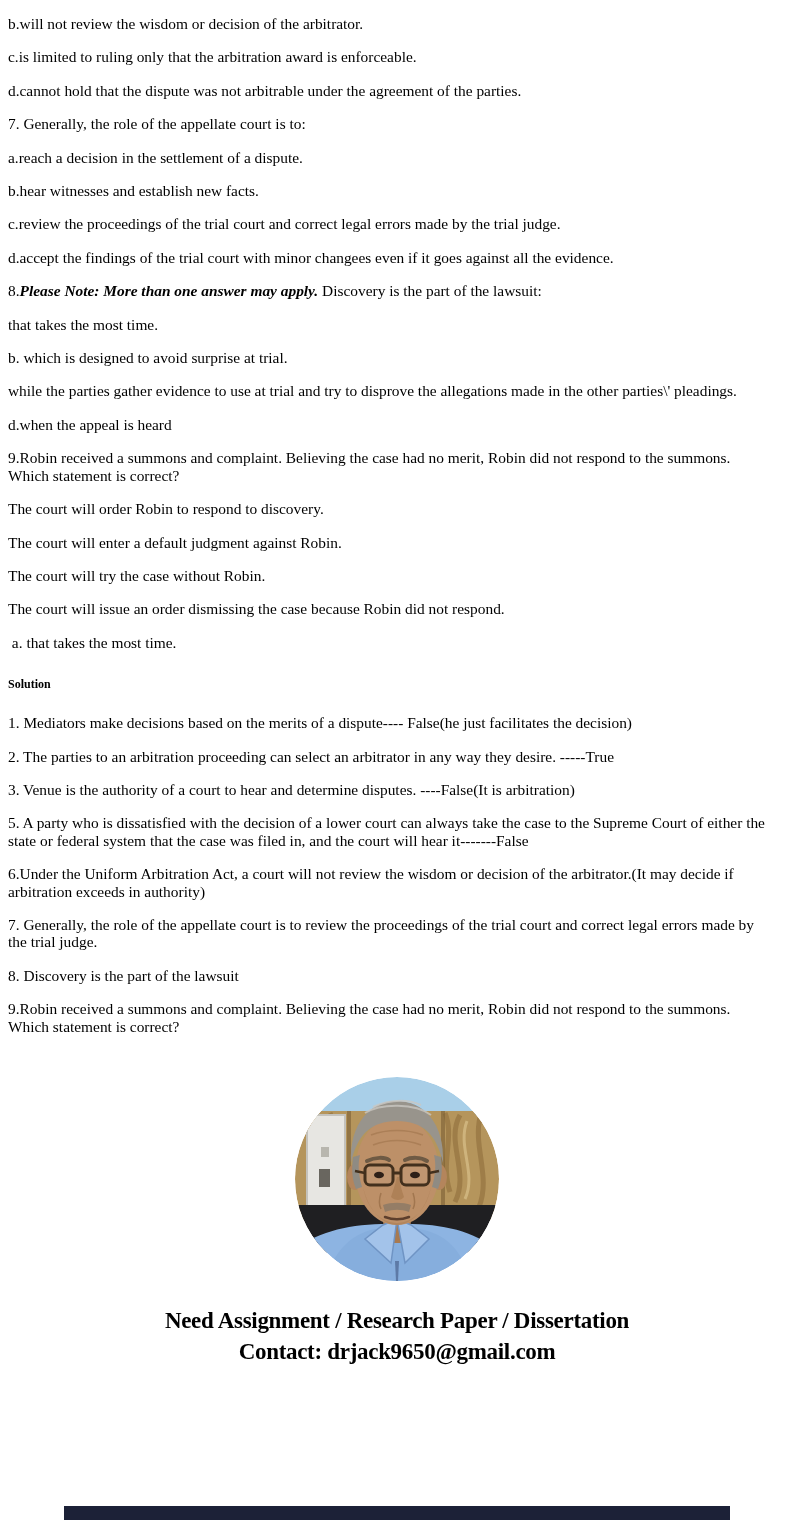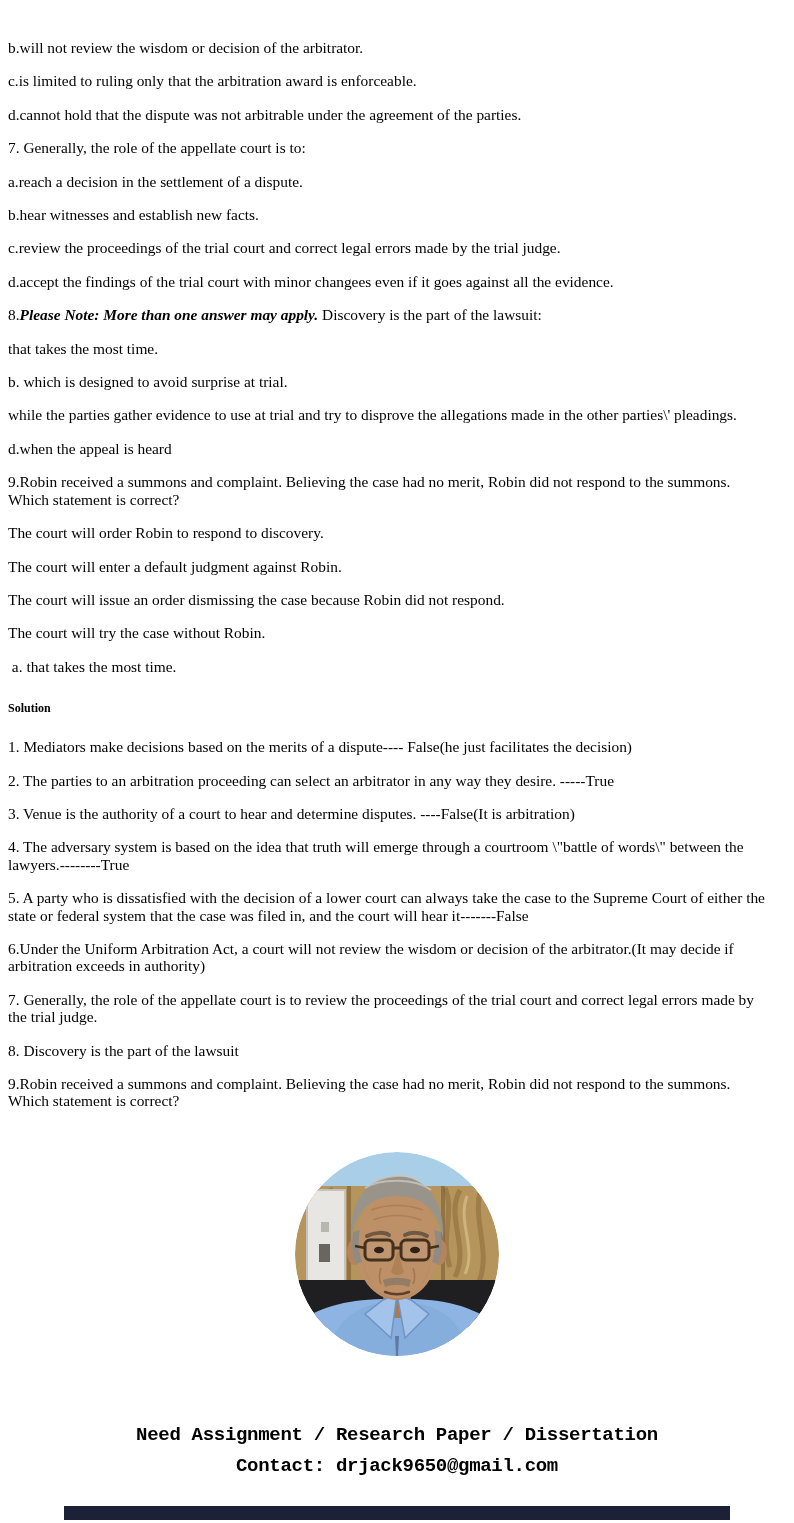--- a/index.html
+++ b/index.html
@@ -7,21 +7,20 @@
   body {
     width: 794px;
     height: 1523px;
     position: relative;
     overflow: hidden;
     font-family: "Liberation Serif", "DejaVu Serif", serif;
     color: #000000;
   }
   .doc {
     padding: 15px 24px 0 8px;
-    margin-top: 24px;
   }
   .para {
     font-size: 15.4px;
     line-height: 17.4px;
     margin: 0 0 16px 0;
     white-space: pre-wrap;
     color: #000;
   }
   .para .bi {
     font-weight: bold;
@@ -34,25 +33,25 @@
     margin: 26px 0 22px 0;
   }
   .photo-wrap {
     width: 204px;
     height: 204px;
     margin: 42px auto 0 auto;
     border-radius: 50%;
     overflow: hidden;
   }
   .footer-text {
-    margin-top: 64px;
+    margin-top: 24px;
     text-align: center;
-    font-family: Liberation Mono, monospace;
+    font-family: Liberation Serif, serif;
     font-weight: 700;
-    font-size: 19px;
+    font-size: 23px;
     line-height: 31px;
     letter-spacing: -0.3px;
     color: #000;
   }
   .bottom-bar {
     position: absolute;
     left: 64px;
     top: 1506px;
     width: 666px;
     height: 14px;
@@ -72,32 +71,31 @@
       <p class="para"><span>c.review the proceedings of the trial court and correct legal errors made by the trial judge.</span></p>
       <p class="para"><span>d.accept the findings of the trial court with minor changees even if it goes against all the evidence.</span></p>
       <p class="para"><span>8.</span><span class="bi">Please Note: More than one answer may apply.</span><span> Discovery is the part of the lawsuit:</span></p>
       <p class="para"><span>that takes the most time.</span></p>
       <p class="para"><span>b. which is designed to avoid surprise at trial.</span></p>
       <p class="para"><span>while the parties gather evidence to use at trial and try to disprove the allegations made in the other parties\' pleadings.</span></p>
       <p class="para"><span>d.when the appeal is heard</span></p>
       <p class="para"><span>9.Robin received a summons and complaint. Believing the case had no merit, Robin did not respond to the summons. Which statement is correct?</span></p>
       <p class="para"><span>The court will order Robin to respond to discovery.</span></p>
       <p class="para"><span>The court will enter a default judgment against Robin.</span></p>
+      <p class="para"><span>The court will try the case without Robin.</span></p>
       <p class="para"><span>The court will issue an order dismissing the case because Robin did not respond.</span></p>
-      <p class="para"><span>The court will try the case without Robin.</span></p>
       <p class="para"><span> a. that takes the most time.</span></p>
     </div>
 
   <h2 class="solution-heading">Solution</h2>
 
   <div>
       <p class="para">1. Mediators make decisions based on the merits of a dispute---- False(he just facilitates the decision)</p>
       <p class="para">2. The parties to an arbitration proceeding can select an arbitrator in any way they desire. -----True</p>
       <p class="para">3. Venue is the authority of a court to hear and determine disputes. ----False(It is arbitration)</p>
-      <p class="para">4. The adversary system is based on the idea that truth will emerge through a courtroom \"battle of words\" between the lawyers.--------True</p>
       <p class="para">5. A party who is dissatisfied with the decision of a lower court can always take the case to the Supreme Court of either the state or federal system that the case was filed in, and the court will hear it-------False</p>
       <p class="para">6.Under the Uniform Arbitration Act, a court will not review the wisdom or decision of the arbitrator.(It may decide if arbitration exceeds in authority)</p>
       <p class="para">7. Generally, the role of the appellate court is to review the proceedings of the trial court and correct legal errors made by the trial judge.</p>
       <p class="para">8. Discovery is the part of the lawsuit</p>
       <p class="para">9.Robin received a summons and complaint. Believing the case had no merit, Robin did not respond to the summons. Which statement is correct?</p>
     </div>
 </div>
 
 <div class="photo-wrap">
   <svg width="204" height="204" viewBox="0 0 204 204" xmlns="http://www.w3.org/2000/svg">

